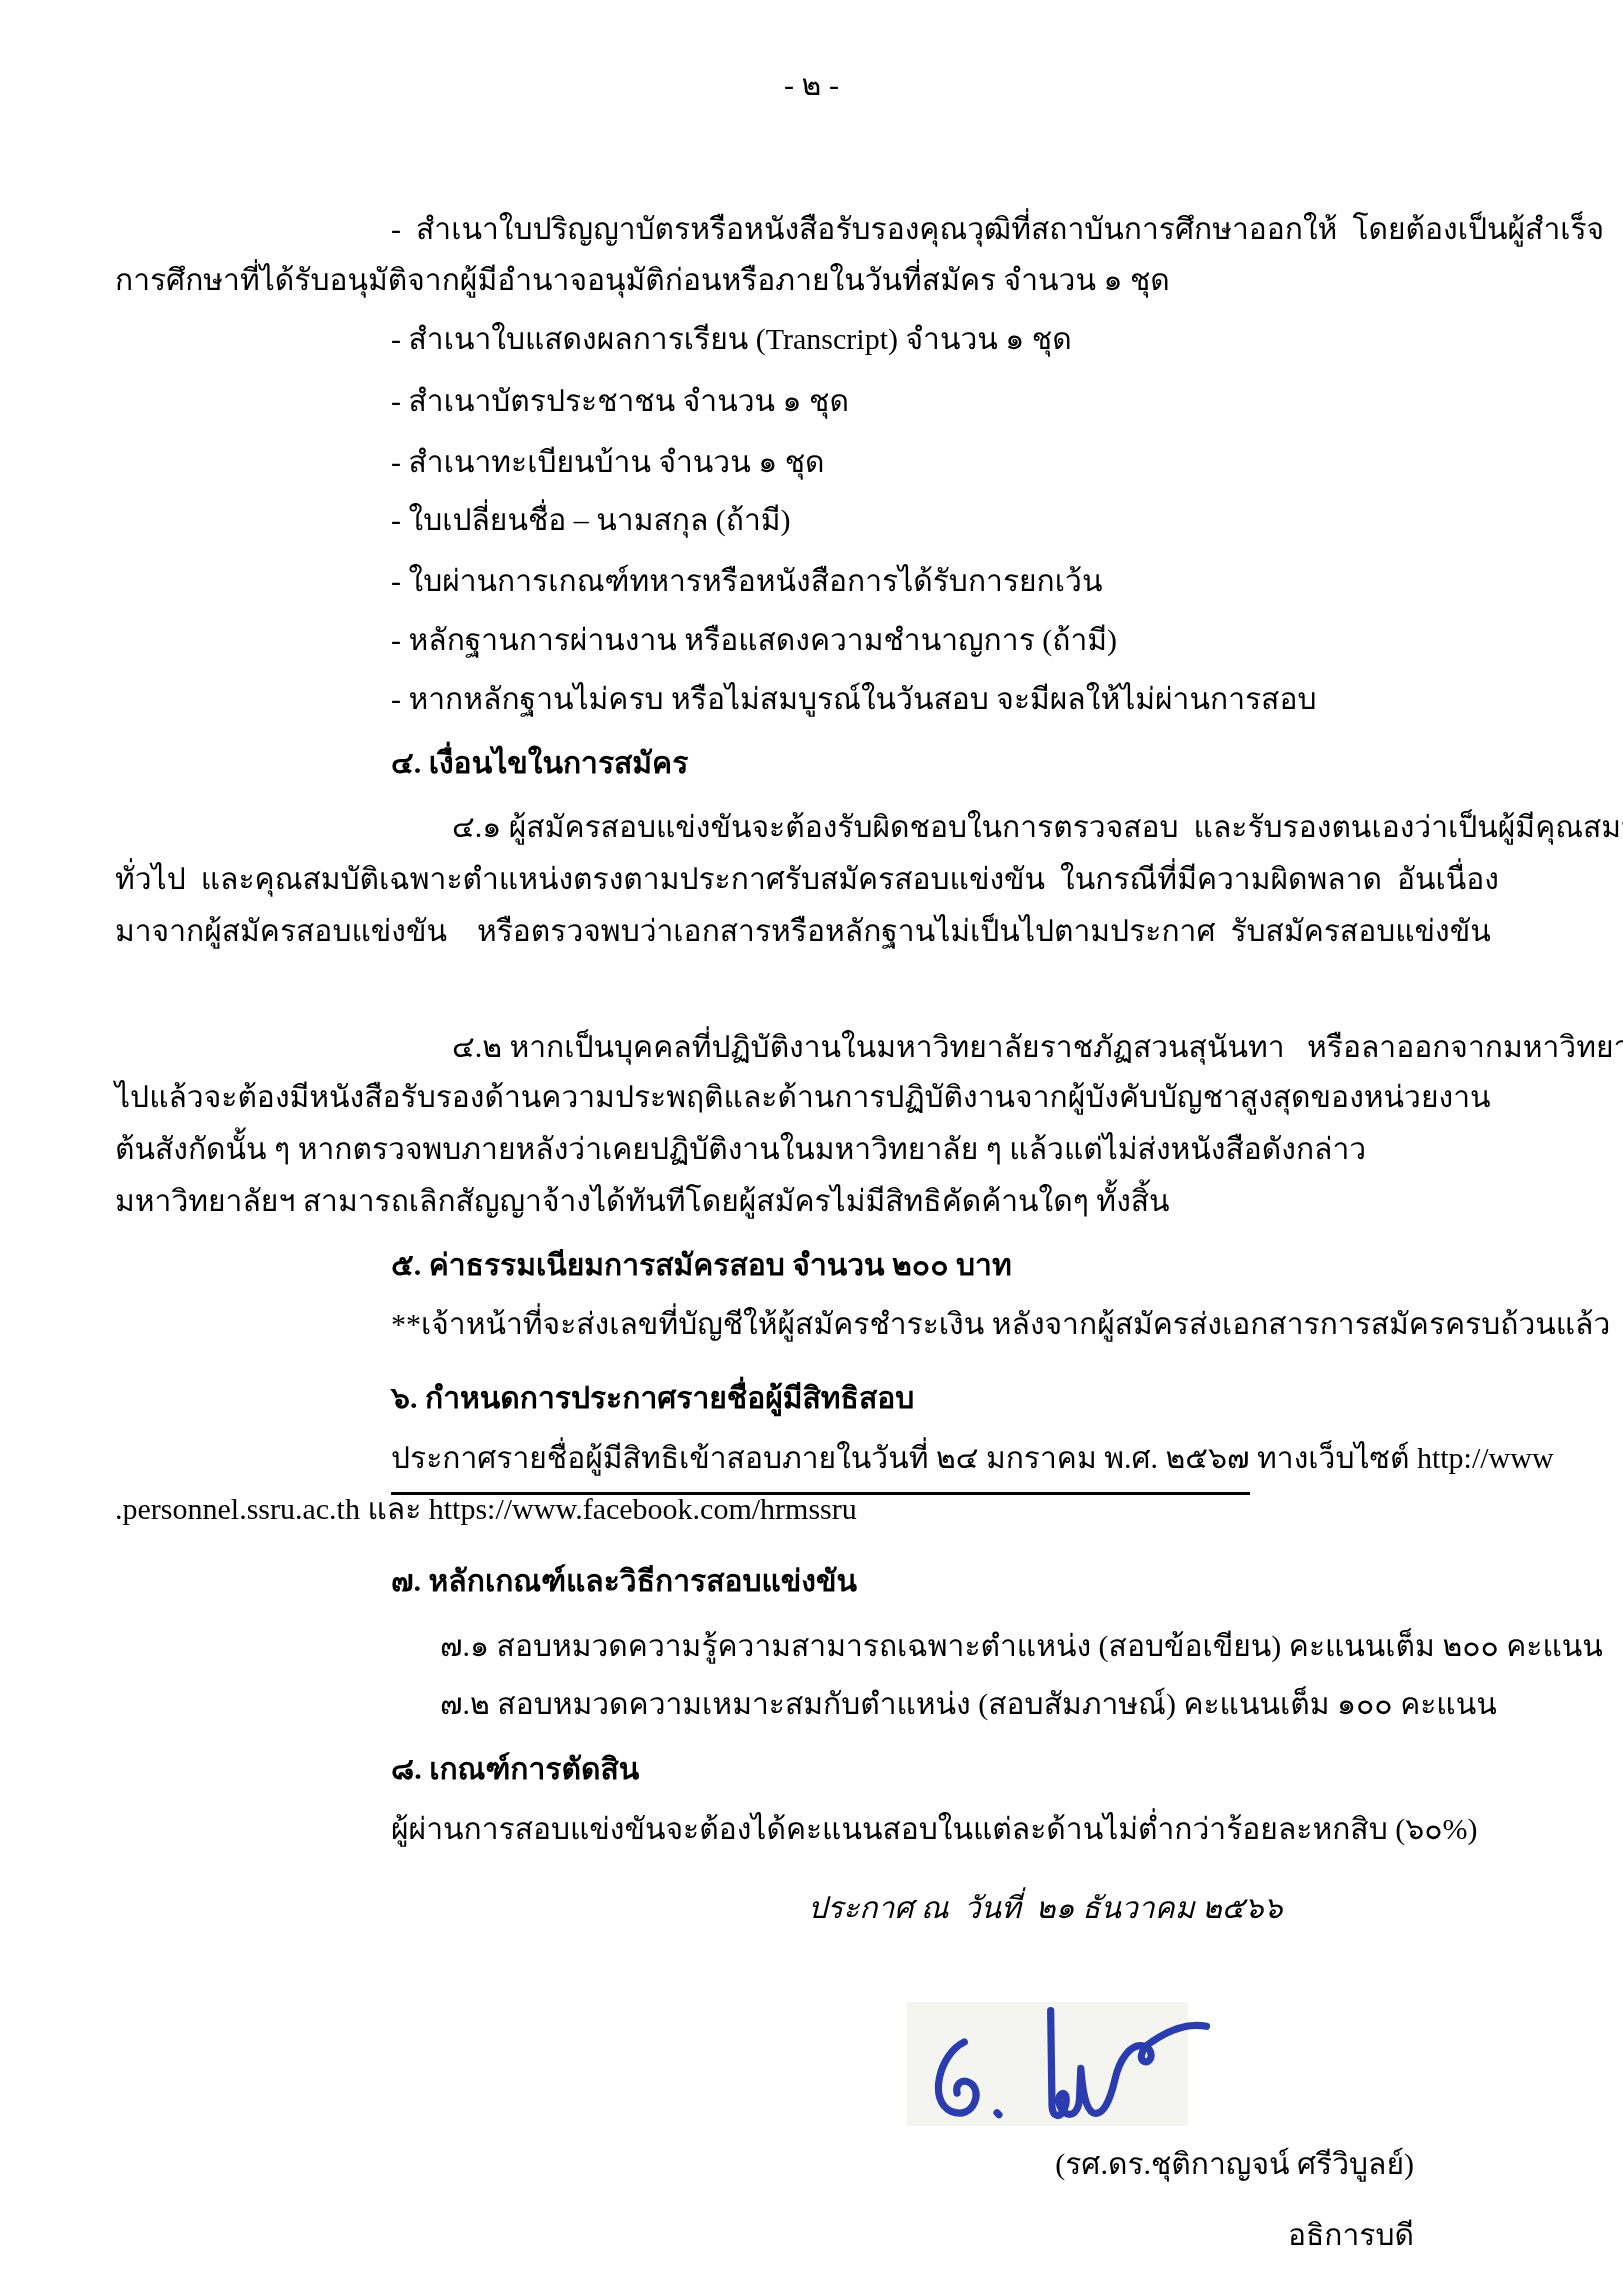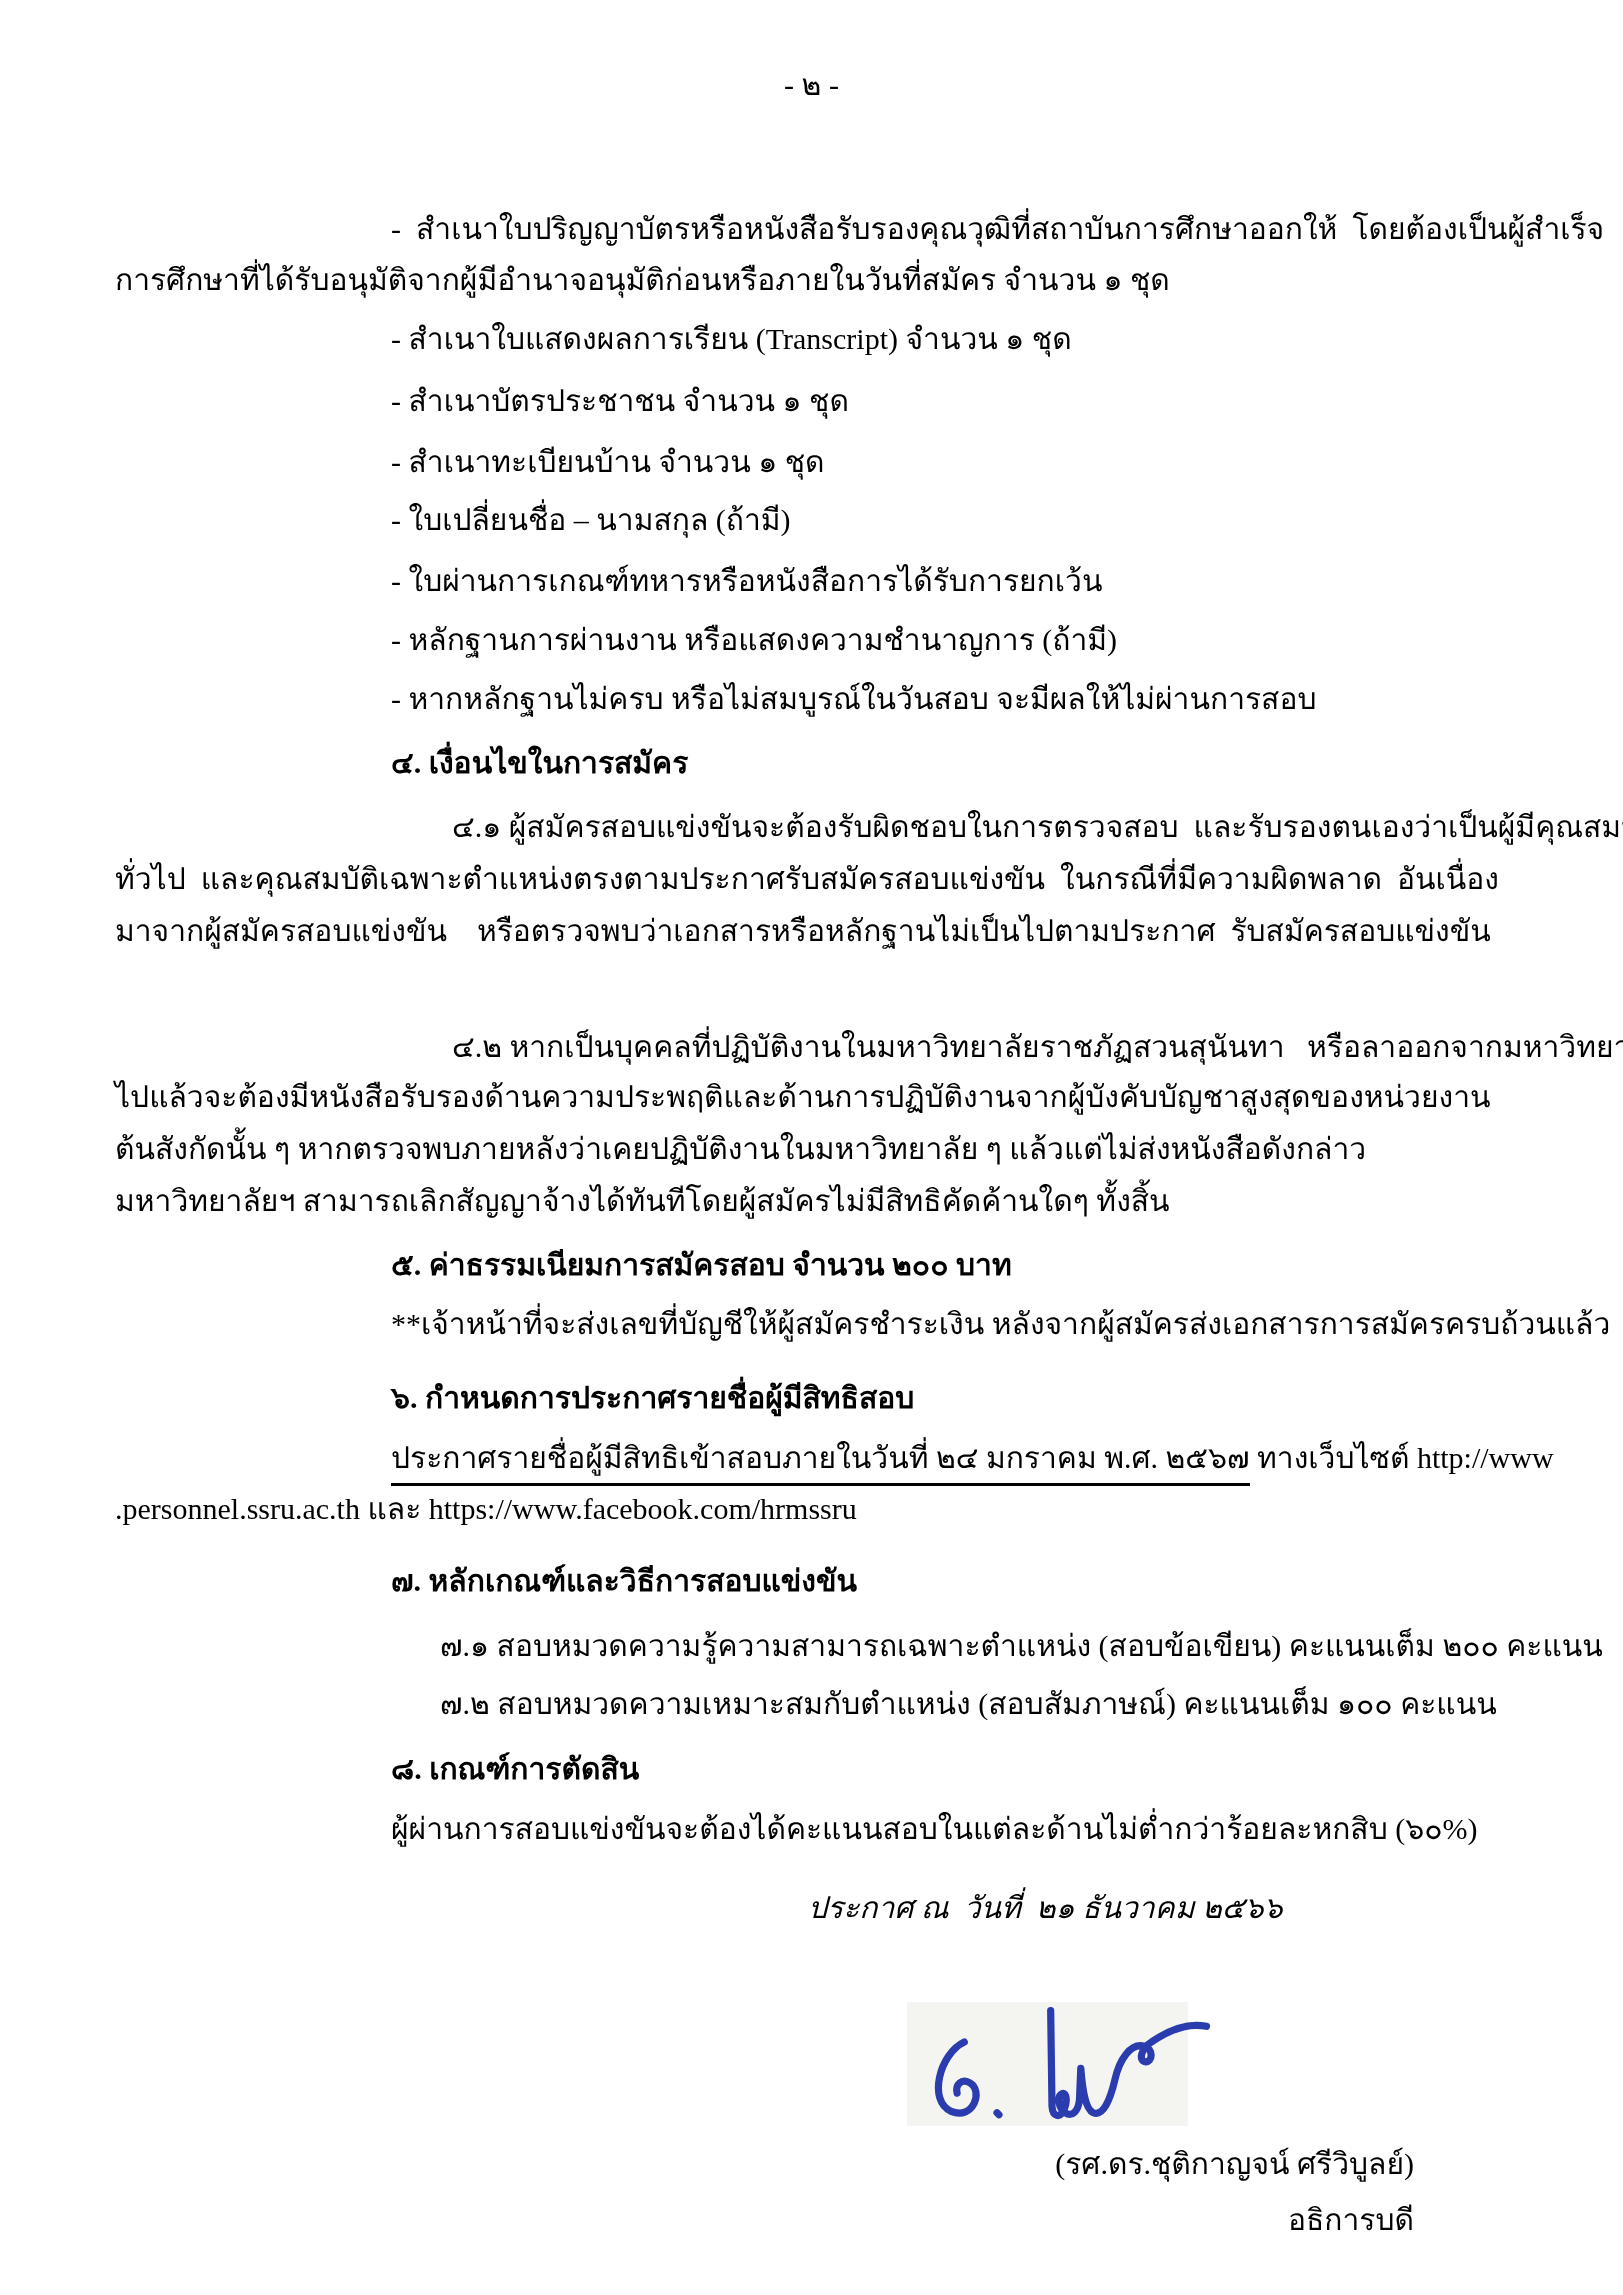--- a/index.html
+++ b/index.html
@@ -21,21 +21,21 @@
   }
   .bold{font-weight:700;}
   .pageno{
     position:absolute;
     top:62px;left:0;width:100%;
     text-align:center;
     font-size:30px;line-height:46px;
   }
   .ul-heavy{
     border-bottom:3.9px solid #000;
-    padding-bottom:9px;
+    padding-bottom:18px;
   }
   .footer{
     position:absolute;
     left:720px;top:1990px;width:694px;
   }
   .dateline{
     position:absolute;
     left:808px;top:1885px;
     font-size:30px;line-height:46px;white-space:pre;font-style:italic;
   }
@@ -43,21 +43,21 @@
   .sig-bg{
     position:absolute;left:187px;top:11.8px;
     width:281px;height:124px;
     background:#f4f4f0;
   }
   .sig-svg{position:absolute;left:193px;top:1.3px;}
   .sig-name,.sig-title{
     text-align:right;
     font-size:30px;line-height:46px;white-space:pre;
   }
-  .sig-title{margin-top:10px;}
+  .sig-title{margin-top:25px;}
 </style>
 </head>
 <body>
 
 <div class="page">
 
   <div class="pageno">- ๒ -</div>
 
   <div class="ln" style="top:206px;left:391px">-  สำเนาใบปริญญาบัตรหรือหนังสือรับรองคุณวุฒิที่สถาบันการศึกษาออกให้  โดยต้องเป็นผู้สำเร็จ</div>
   <div class="ln" style="top:257px;left:115px">การศึกษาที่ได้รับอนุมัติจากผู้มีอำนาจอนุมัติก่อนหรือภายในวันที่สมัคร จำนวน ๑ ชุด</div>

